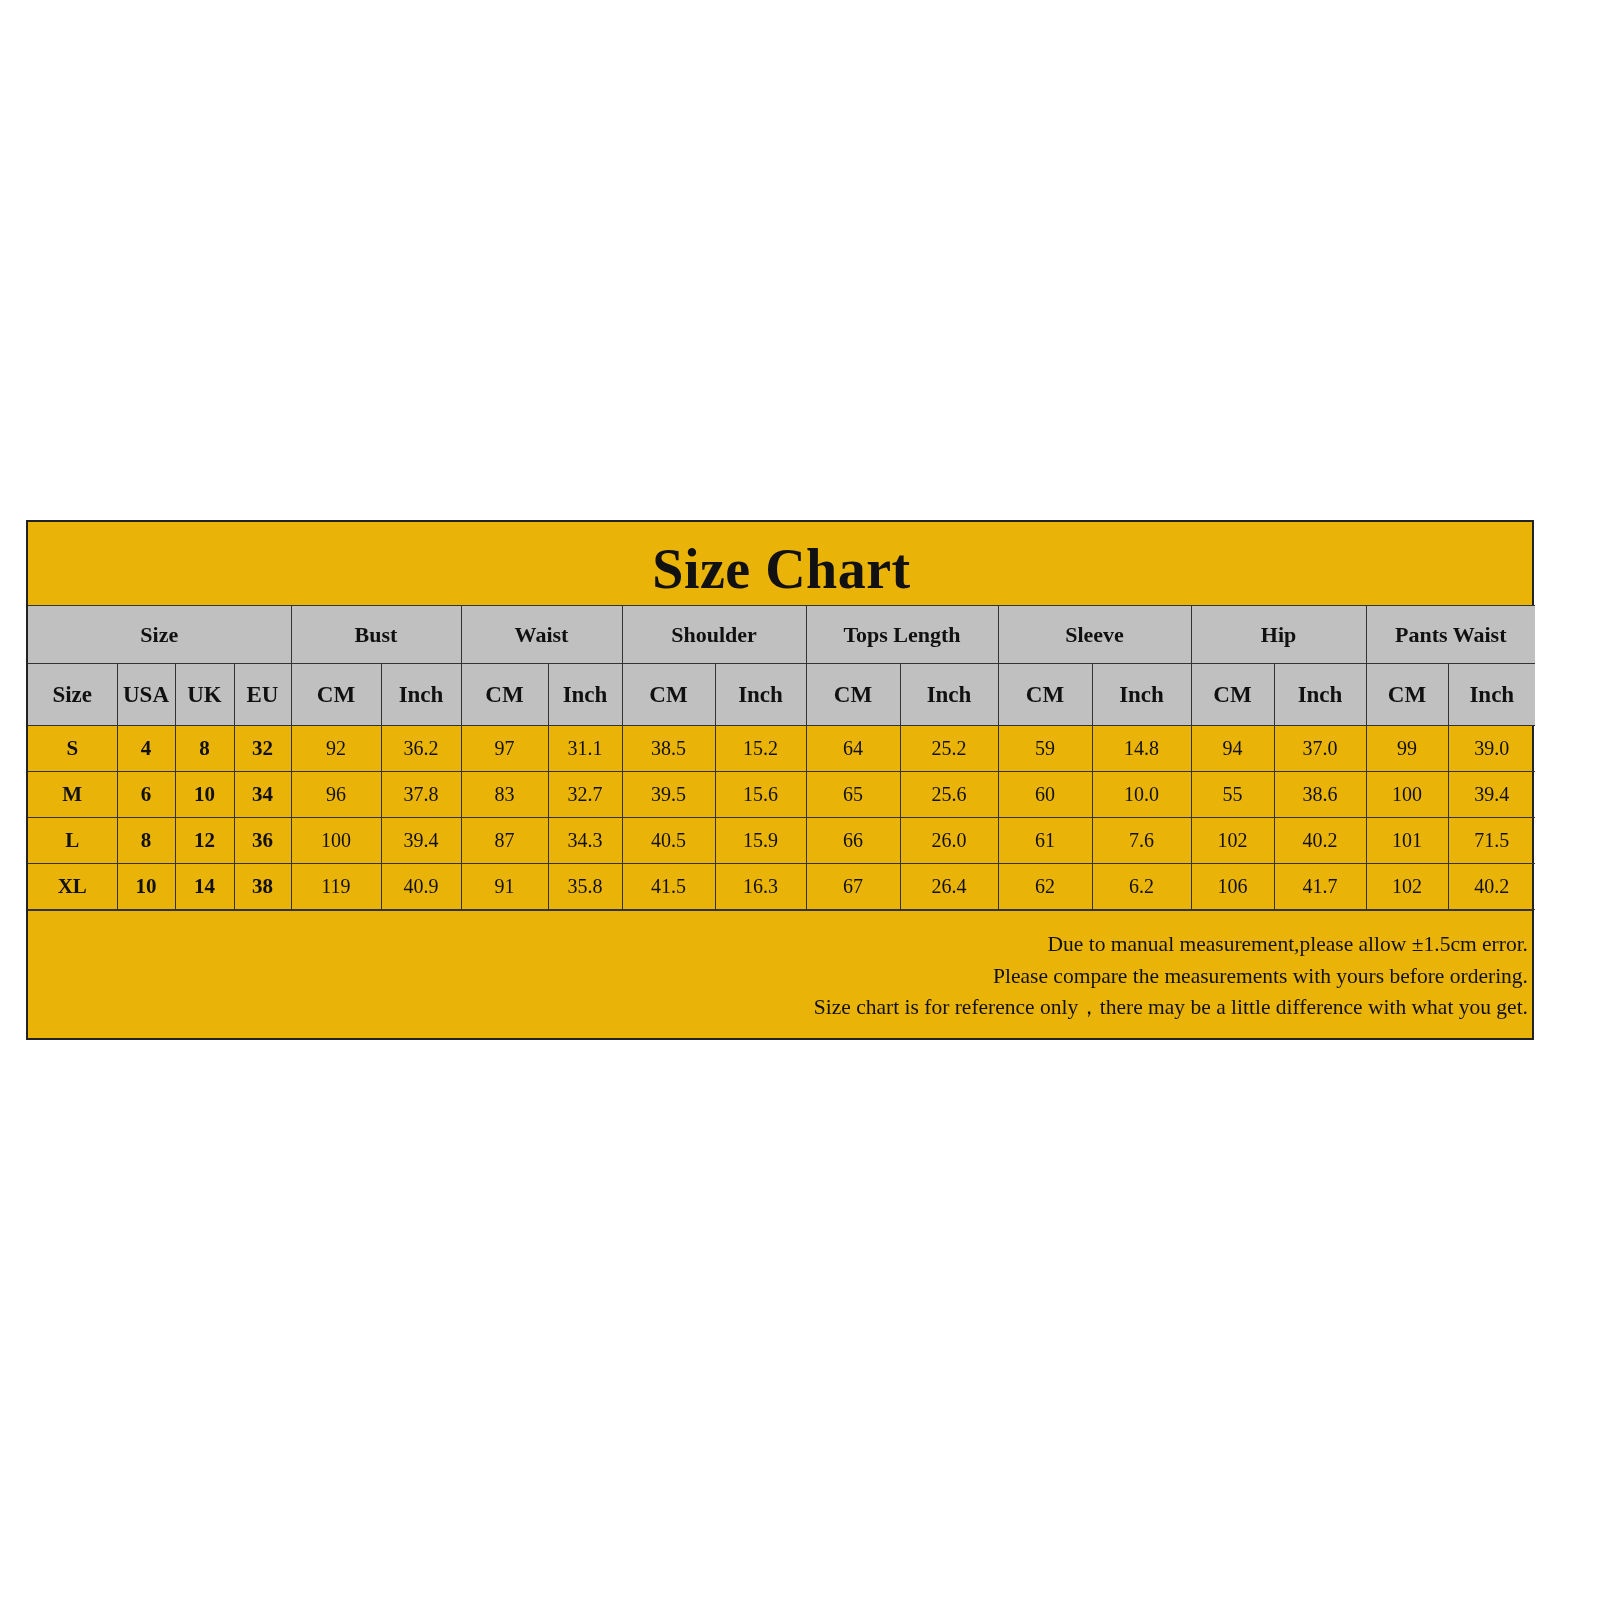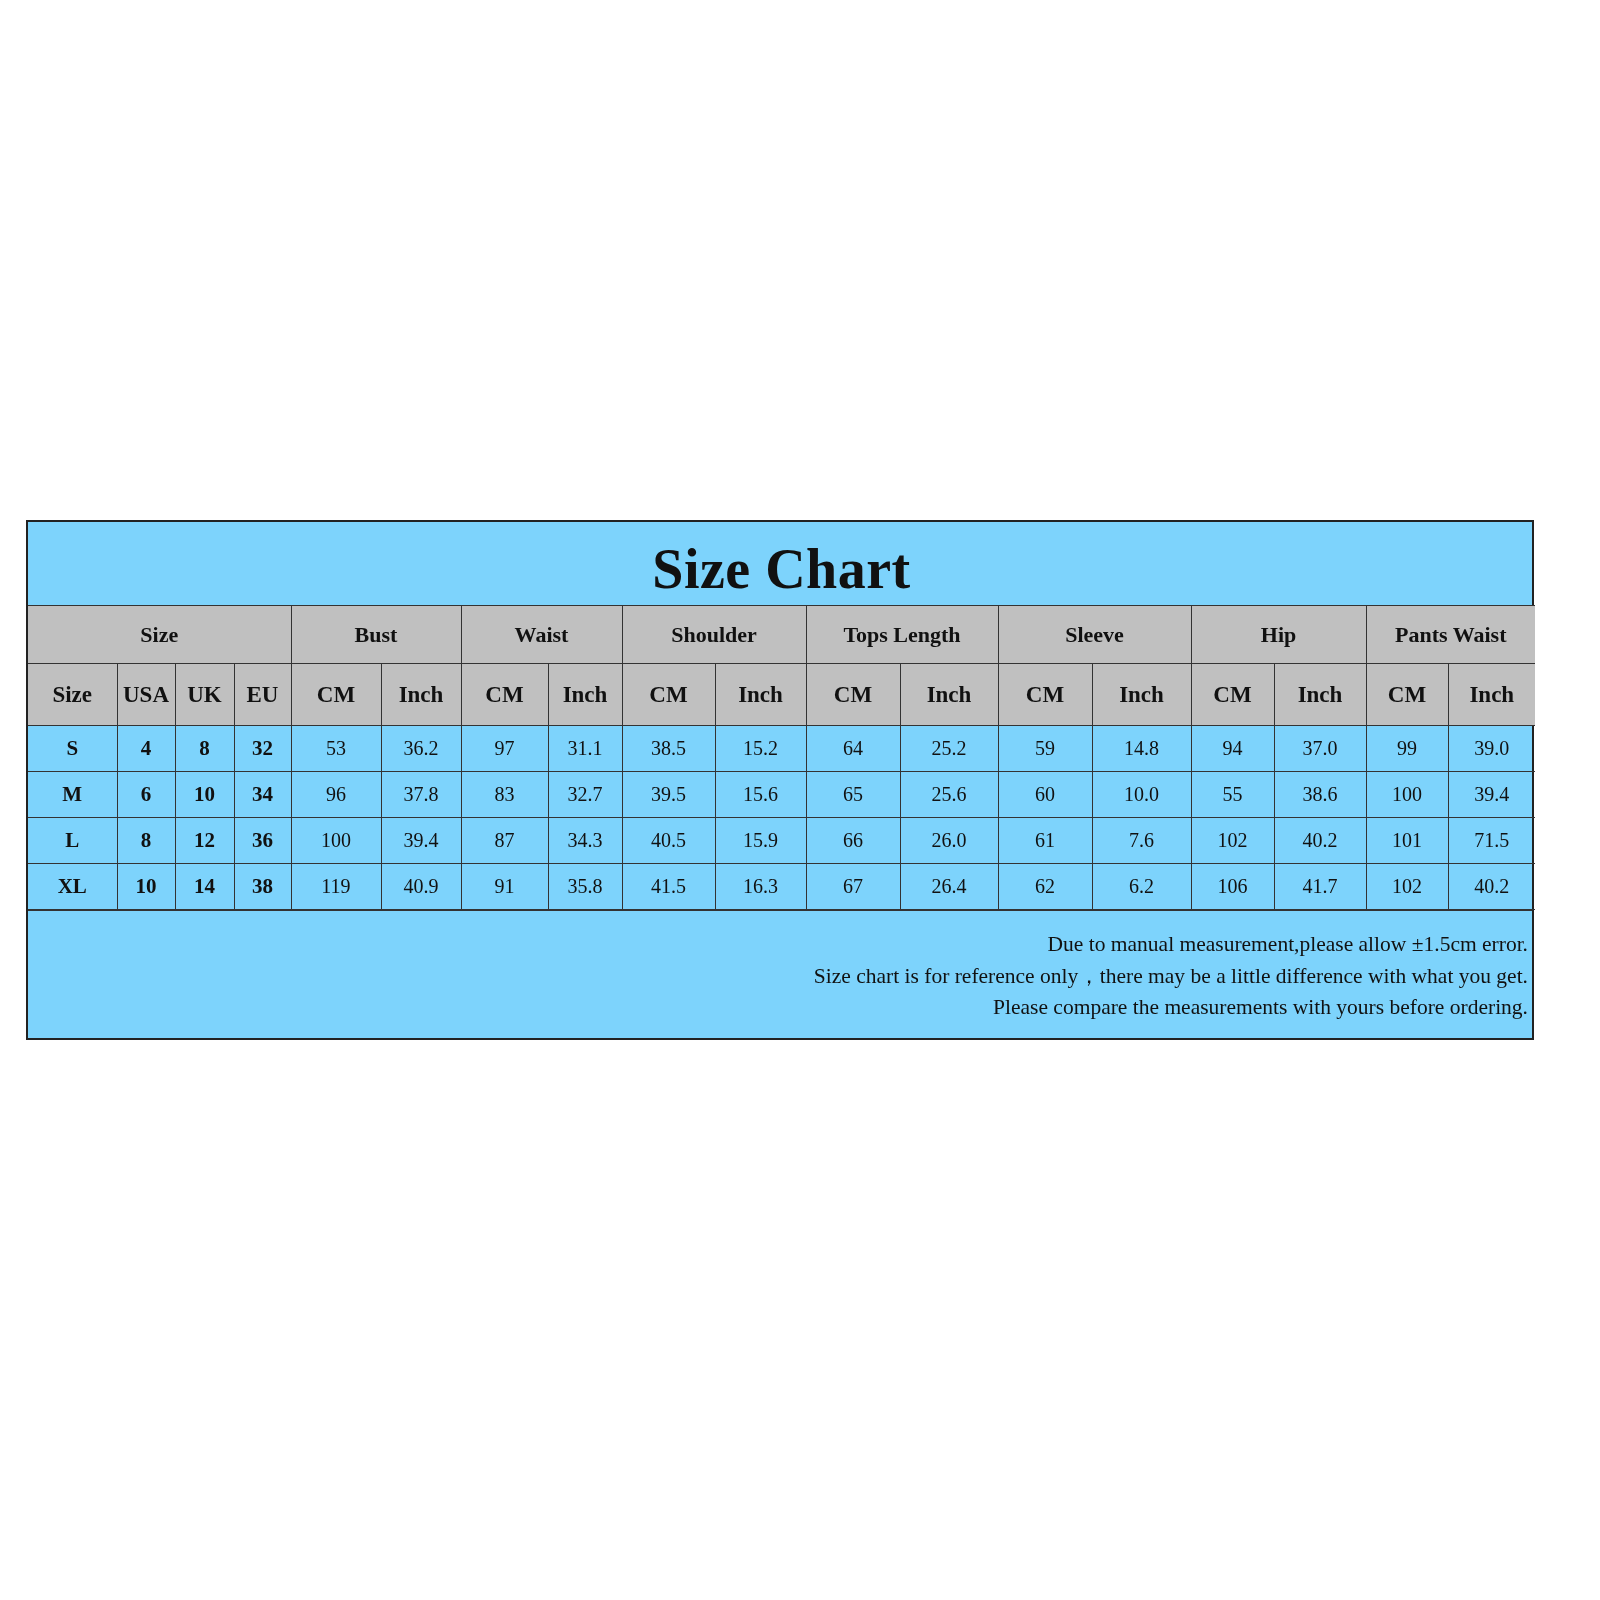--- a/index.html
+++ b/index.html
@@ -1,17 +1,17 @@
 <!DOCTYPE html>
 <html><head>
 <meta charset="utf-8">
 <style>
   html, body { margin: 0; padding: 0; background: #ffffff; }
   body { width: 1600px; height: 1600px; position: relative; overflow: hidden; font-family: "Liberation Serif", serif; color: #111; }
-  .sheet { position: absolute; left: 26px; top: 520px; width: 1508px; border: 2px solid #222; box-sizing: border-box; background: #7dd3fc; }
+  .sheet { position: absolute; left: 26px; top: 520px; width: 1508px; border: 2px solid #222; box-sizing: border-box; background: #eab308; }
   table { border-collapse: collapse; width: 100%; table-layout: fixed; }
   td, th { border: 1.5px solid #333; text-align: center; padding: 0; }
   .title-cell { height: 83px; font-size: 56px; font-weight: bold; border-top: none; border-left: none; border-right: none; letter-spacing: 0.5px; }
   .title-cell span { position: relative; top: 5px; }
   .grp th { background: #c0c0c0; height: 57px; font-size: 22px; font-weight: bold; }
   .sub th { background: #c0c0c0; height: 61px; font-size: 23px; font-weight: bold; }
   .data td { height: 45px; font-size: 20px; }
   .data td.b { font-weight: bold; font-size: 21px; }
   table tr td:first-child, table tr th:first-child { border-left: none; }
   table tr td:last-child, table tr th:last-child { border-right: none; }
@@ -75,21 +75,21 @@
       <th>CM</th>
       <th>Inch</th>
       <th>CM</th>
       <th>Inch</th>
     </tr>
     <tr class="data">
       <td class="b">S</td>
       <td class="b">4</td>
       <td class="b">8</td>
       <td class="b">32</td>
-      <td>53</td>
+      <td>92</td>
       <td>36.2</td>
       <td>97</td>
       <td>31.1</td>
       <td>38.5</td>
       <td>15.2</td>
       <td>64</td>
       <td>25.2</td>
       <td>59</td>
       <td>14.8</td>
       <td>94</td>
@@ -154,16 +154,16 @@
       <td>6.2</td>
       <td>106</td>
       <td>41.7</td>
       <td>102</td>
       <td>40.2</td>
     </tr>
   </tbody>
     </table>
   <div class="notes">
     <div>Due to manual measurement,please allow ±1.5cm error.</div>
+    <div>Please compare the measurements with yours before ordering.</div>
     <div>Size chart is for reference only，there may be a little difference with what you get.</div>
-    <div>Please compare the measurements with yours before ordering.</div>
   </div>
 </div>
 
 </body></html>

